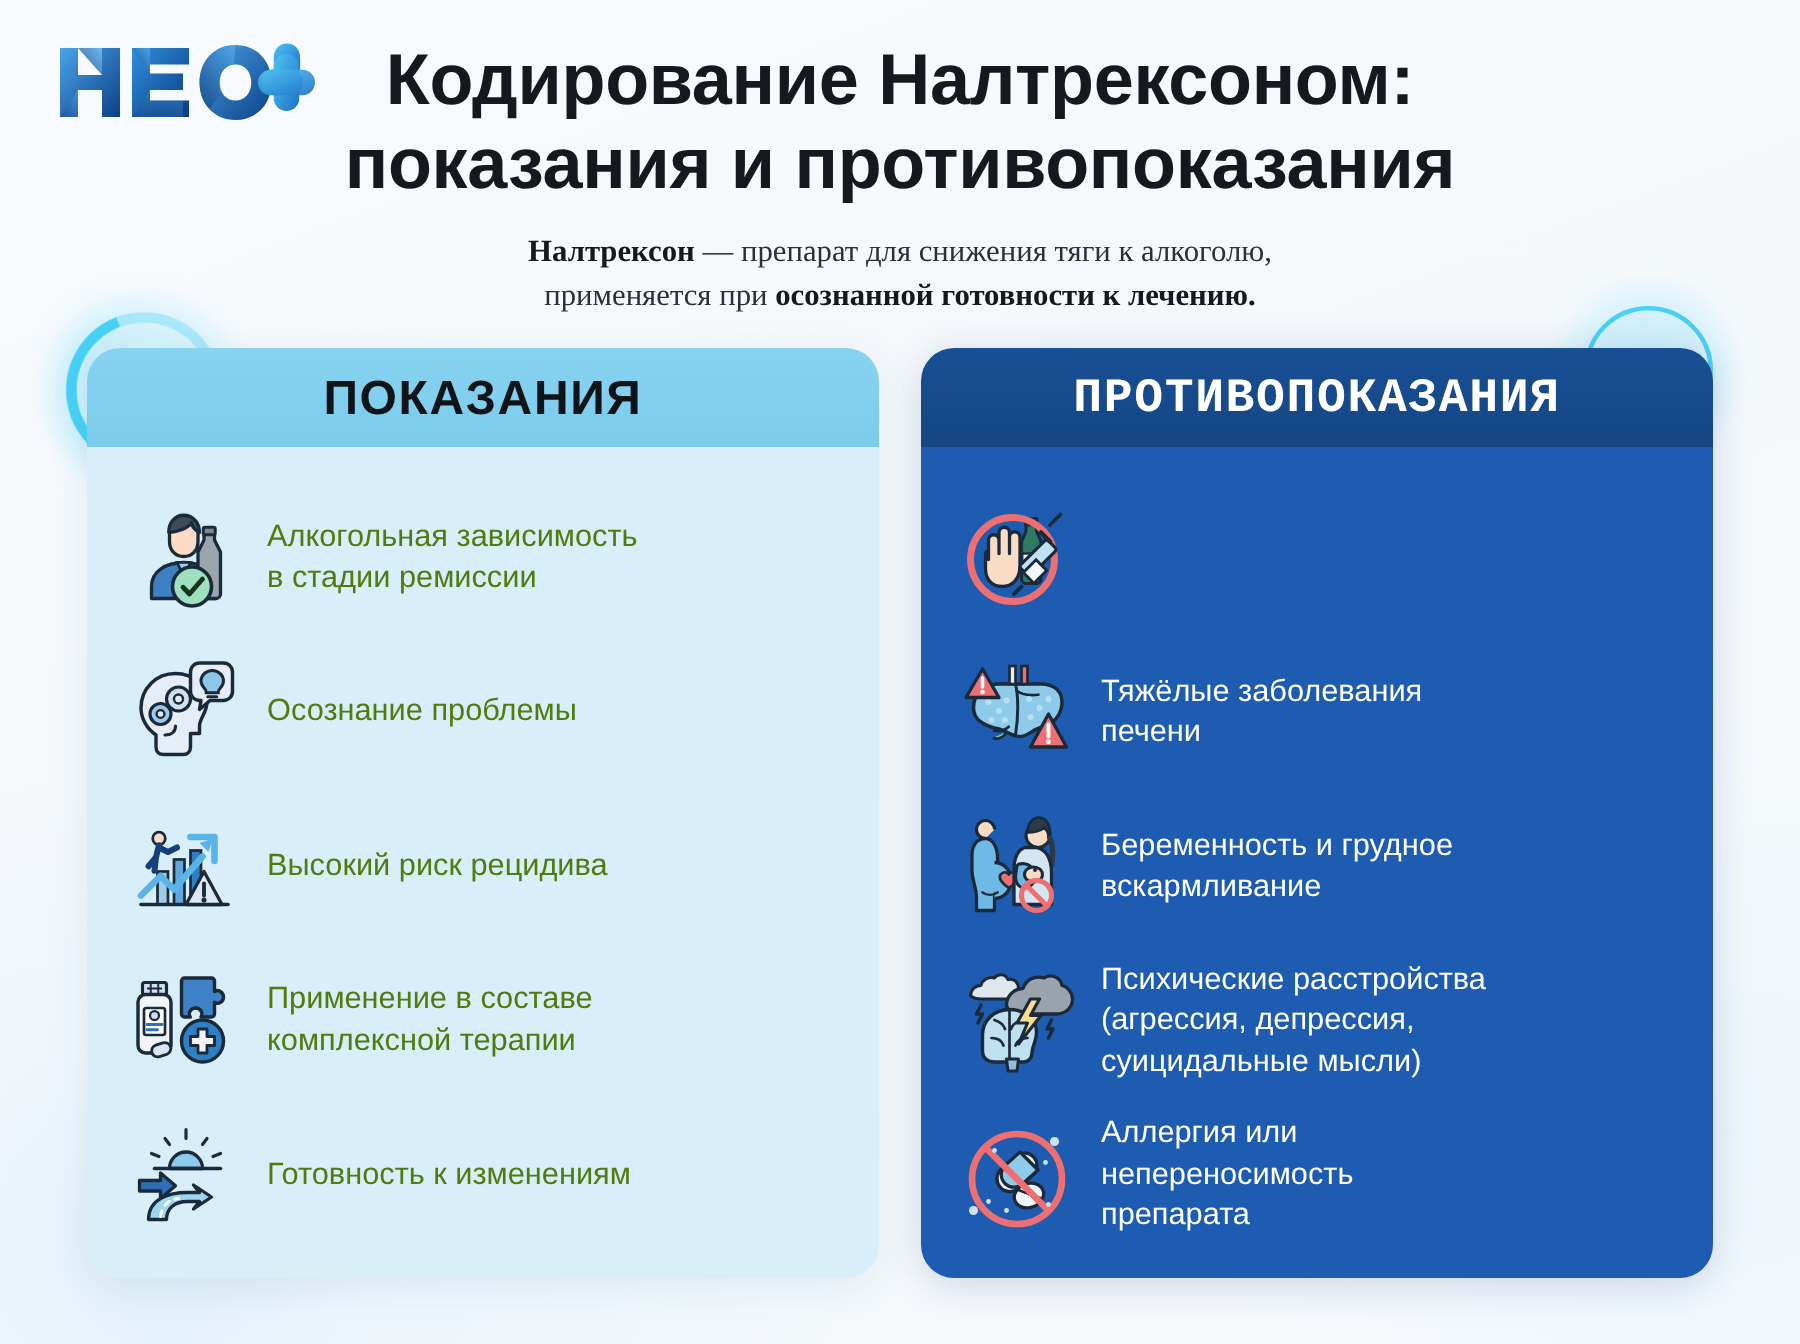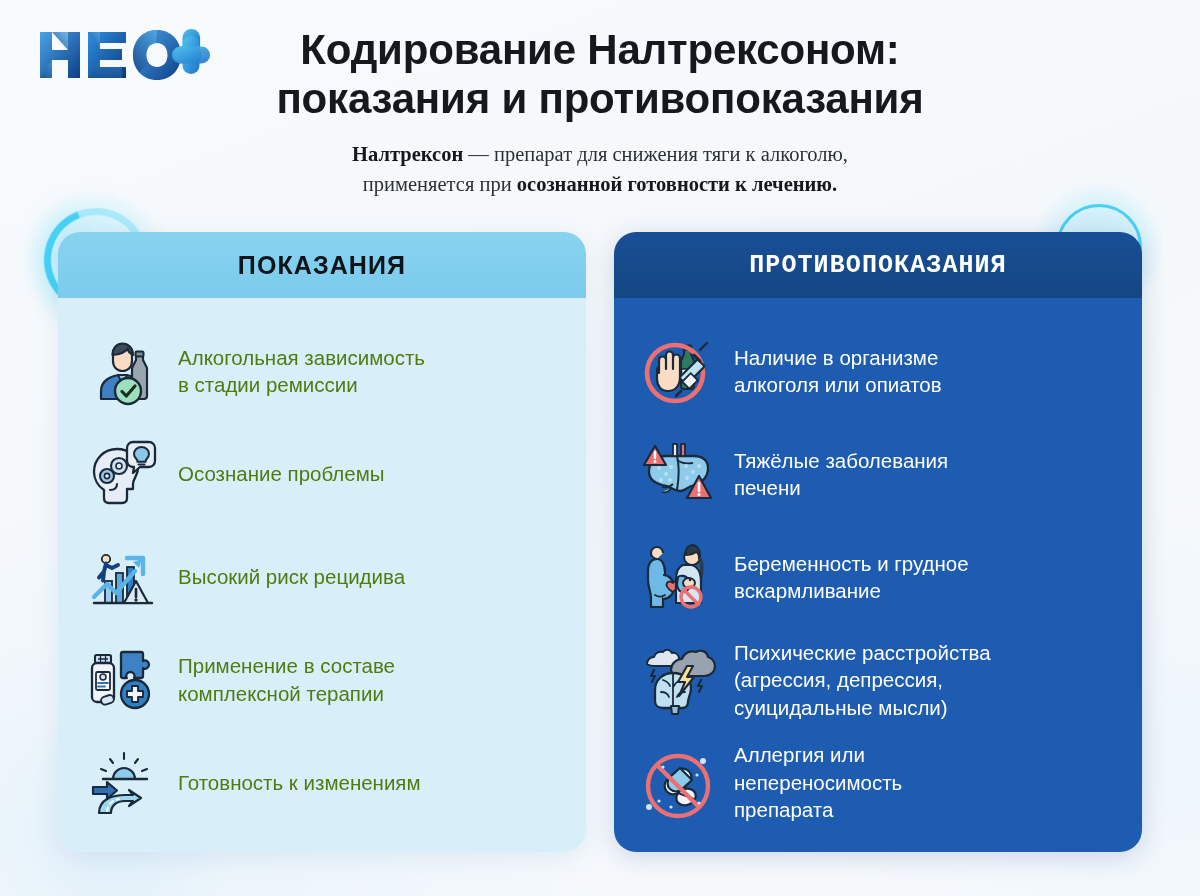--- a/index.html
+++ b/index.html
@@ -78,21 +78,21 @@
   .logo {
     position: absolute;
     left: 38px; top: 24px;
     width: 172px; height: 62px;
     display: flex; align-items: center;
   }
   .logo svg { display: block; }
 
   .title {
     text-align: center;
-    font-size: 42px;
+    font-size: 48px;
     line-height: 1.16;
     font-weight: 700;
     color: #15181c;
     letter-spacing: -0.2px;
     padding: 0 180px;
   }
   .title .line { display: block; }
 
   .subtitle {
     margin-top: 17px;
@@ -124,21 +124,21 @@
     display: flex;
     flex-direction: column;
   }
 
   .card-pos  { height: 620px; box-shadow: 0 5px 26px rgba(46,110,160,.10); }
   .card-neg  { height: 620px; box-shadow: 0 5px 26px rgba(20,60,120,.18); }
 
   .card-head {
     height: 66px;
     display: flex; align-items: center; justify-content: center;
-    font-size: 25px; font-weight: 700; letter-spacing: 1.1px;
+    font-size: 32px; font-weight: 700; letter-spacing: 1.1px;
   }
   .card-pos .card-head {
     background: linear-gradient(180deg, #87d3f0 0%, #7ccbec 100%);
     color: #0f1419;
   }
   .card-neg .card-head {
     background: linear-gradient(180deg, #184f95 0%, #154683 100%);
     color: #ffffff;
     font-family: Liberation Mono, monospace;
   }
@@ -354,24 +354,20 @@
               <rect x="40.5" y="36" width="12" height="11" fill="#f4f7fa" stroke="#1b2a3a" stroke-width="1.6"></rect>
               <path d="M18 40V27a3.5 3.5 0 0 1 7 0v9V22a3.5 3.5 0 0 1 7 0v14V25a3.5 3.5 0 0 1 7 0v19c0 9-5 14-12 14s-11-5-11-12v-9a3.5 3.5 0 0 1 2-3.2z" fill="#fadcc4" stroke="#1b2a3a" stroke-width="2.2" stroke-linejoin="round"></path>
               <circle cx="34" cy="40" r="28" fill="none" stroke="#ec6f72" stroke-width="4.6"></circle>
               <path d="M14 20l40 40" stroke="#ec6f72" stroke-width="4.6" stroke-linecap="round" opacity="0"></path>
               <path d="M66 10l-7 7" stroke="#1b2a3a" stroke-width="2.4" stroke-linecap="round"></path>
               <rect x="46" y="26" width="10" height="26" rx="2" transform="rotate(45 51 39)" fill="#bfe3f5" stroke="#1b2a3a" stroke-width="2.1"></rect>
               <rect x="44" y="42" width="10" height="12" transform="rotate(45 49 48)" fill="#f4f7fa" stroke="#1b2a3a" stroke-width="1.9"></rect>
               <path d="M40 58l-5 5" stroke="#1b2a3a" stroke-width="2.6" stroke-linecap="round"></path>
               <path d="M53 22l6 6" stroke="#1b2a3a" stroke-width="3" stroke-linecap="round"></path>
             </svg>
-          </span>
-          <span class="item-text">
-            <span class="line">Наличие в организме</span>
-            <span class="line">алкоголя или опиатов</span>
           </span>
         </div>
 
         <div class="item">
           <span class="item-icon">
             <svg viewBox="0 0 76 76">
               <path d="M8 36c0-10 7-16 17-16h28c9 0 14 5 14 12 0 9-6 15-14 17-6 1.5-9 6-14 6-6 0-9-4-14-5-9-1.8-17-6-17-14z" fill="#8ecbea" stroke="#1b2a3a" stroke-width="2.3" stroke-linejoin="round"></path>
               <path d="M36 20c2 8 2 22 0 34" fill="none" stroke="#1b2a3a" stroke-width="2"></path>
               <path d="M36 24c4 3 10 4 16 3" fill="none" stroke="#1b2a3a" stroke-width="1.8"></path>
               <path d="M32 48c-3 3-7 4-11 3" fill="none" stroke="#1b2a3a" stroke-width="1.8"></path>

